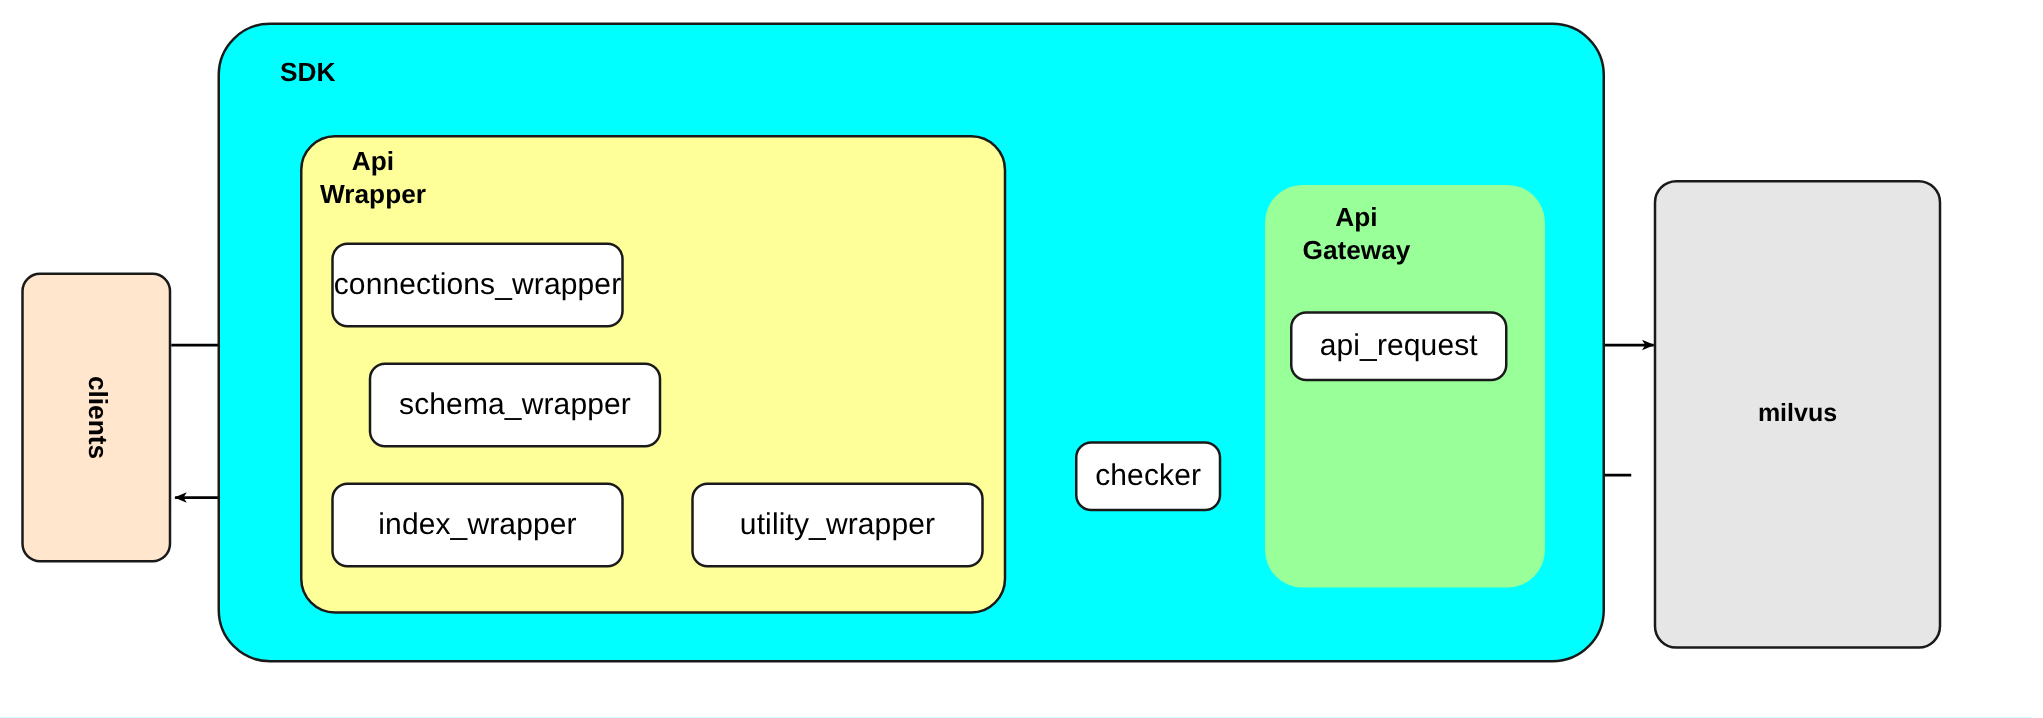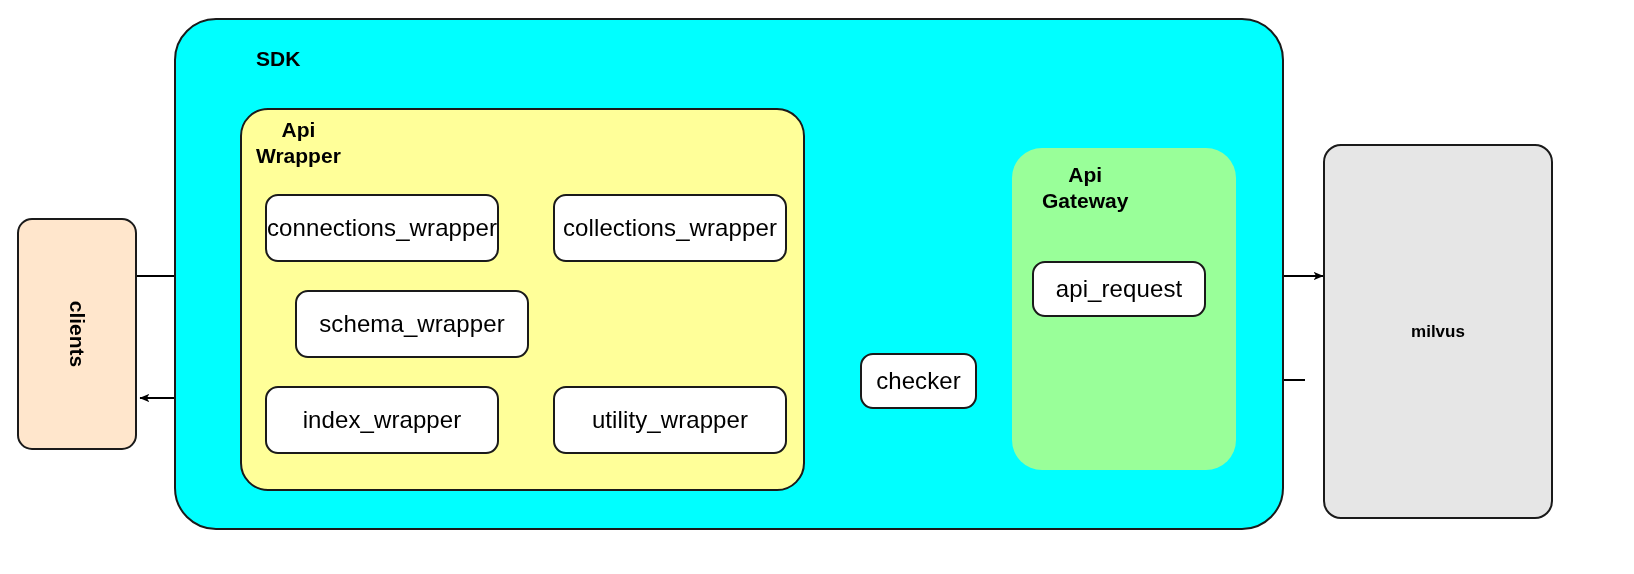--- a/index.html
+++ b/index.html
@@ -43,21 +43,20 @@
     font-weight: bold;
     font-size: 21px;
     line-height: 1.22;
     color: #000000;
     white-space: pre-line;
     text-align: center;
   }
   .sdk-label {
     left: 48px;
     top: 26px;
-    margin-left: 32px;
   }
   
   .apiwrapper-container {
     left: 240px;
     top: 108px;
     width: 565px;
     height: 383px;
     background: #ffff99;
     border-radius: 28px;
   }
@@ -86,21 +85,21 @@
     font-size: 24px;
     font-weight: normal;
     letter-spacing: 0.1px;
   }
   .wrap-col1 { left: 265px; width: 234px; }
   .wrap-col2 { left: 553px; width: 234px; }
   .wrap-row1 { top: 194px; height: 68px; }
   .wrap-row2 { top: 290px; height: 68px; margin-left: 30px; }
   .wrap-row3 { top: 386px; height: 68px; }
 
-  .gateway-box { left: 1032px; width: 174px; height: 56px; margin-top: 12px; }
+  .gateway-box { left: 1032px; width: 174px; height: 56px; }
   .gw-row1 { top: 249px; }
   .gw-row2 { top: 352px; }
 
   .checker-box {
     left: 860px;
     top: 353px;
     width: 117px;
     height: 56px;
   }
   
@@ -120,21 +119,21 @@
   }
   
   .milvus-box {
     left: 1323px;
     top: 144px;
     width: 230px;
     height: 375px;
     background: #e6e6e6;
     border-radius: 18px;
     font-weight: bold;
-    font-size: 17px;
+    font-size: 20px;
   }
   
   #arrows {
     position: absolute;
     left: 0;
     top: 0;
     width: 1634px;
     height: 574px;
     pointer-events: none;
   }
@@ -190,23 +189,20 @@
   </div>
 
   <div class="node apigateway-container">
     <span class="container-label apigateway-label">Api
 Gateway</span>
   </div>
 
   <div class="node leaf wrap-col1 wrap-row1">
     <span>connections_wrapper</span>
   </div>
-  <div class="node leaf wrap-col2 wrap-row1">
-    <span>collections_wrapper</span>
-  </div>
   <div class="node leaf wrap-col1 wrap-row2">
     <span>schema_wrapper</span>
   </div>
   <div class="node leaf wrap-col1 wrap-row3">
     <span>index_wrapper</span>
   </div>
   <div class="node leaf wrap-col2 wrap-row3">
     <span>utility_wrapper</span>
   </div>
 

